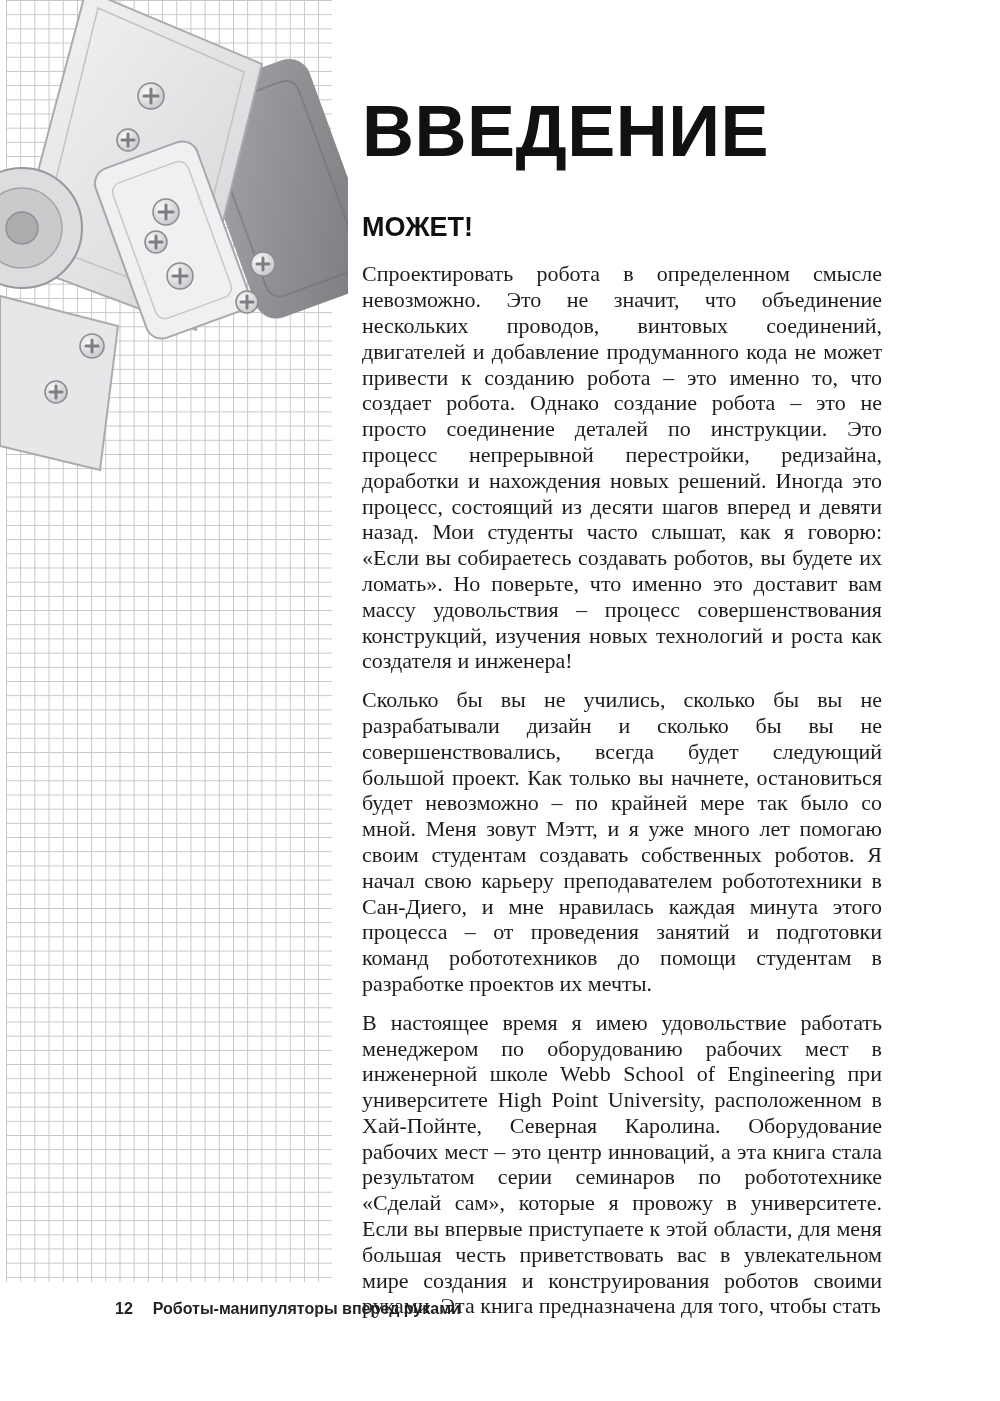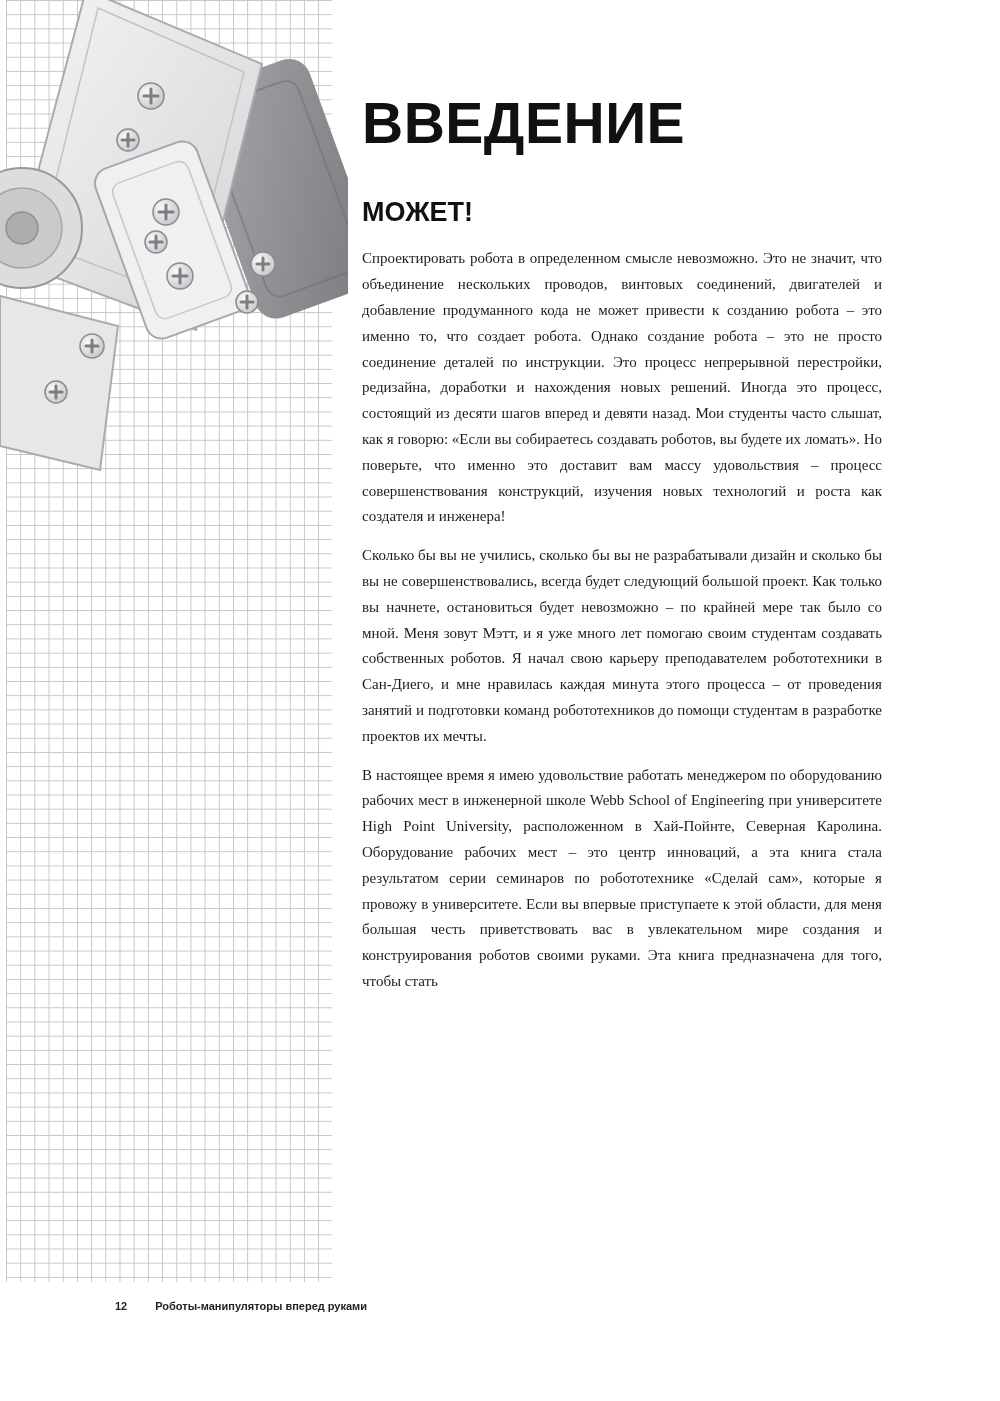--- a/index.html
+++ b/index.html
@@ -36,57 +36,57 @@
   .content {
     position: absolute;
     left: 362px;
     top: 95px;
     width: 520px;
   }
 
   .heading {
     font-family: "Liberation Sans", sans-serif;
     font-weight: 800;
-    font-size: 57px;
+    font-size: 72px;
     line-height: 1.0;
     letter-spacing: 0.5px;
     margin: 0 0 44px 0;
     color: #111111;
   }
 
   .subheading {
     font-family: "Liberation Sans", sans-serif;
     font-weight: 700;
     font-size: 27px;
     line-height: 1.2;
     margin: 0 0 18px 0;
     color: #111111;
   }
   .subheading span { display: block; }
 
   .body-text p {
-    font-size: 15px;
+    font-size: 22px;
     line-height: 25.8px;
     text-align: justify;
     margin: 6px 0 13px 0;
     hyphens: auto;
   }
   .body-text p:last-child { margin-bottom: 0; }
 
   .footer {
     position: absolute;
     left: 115px;
     top: 1300px;
     font-family: "Liberation Sans", sans-serif;
     font-weight: 700;
-    font-size: 11px;
+    font-size: 16px;
     color: #222222;
     display: flex;
     align-items: baseline;
-    gap: 28px;
+    gap: 20px;
   }
 </style>
 </head>
 <body>
 
 <div class="page">
 
   <div class="grid-bg"></div>
 
   <svg class="illustration" width="348" height="500" viewBox="0 0 348 500" aria-hidden="true">

